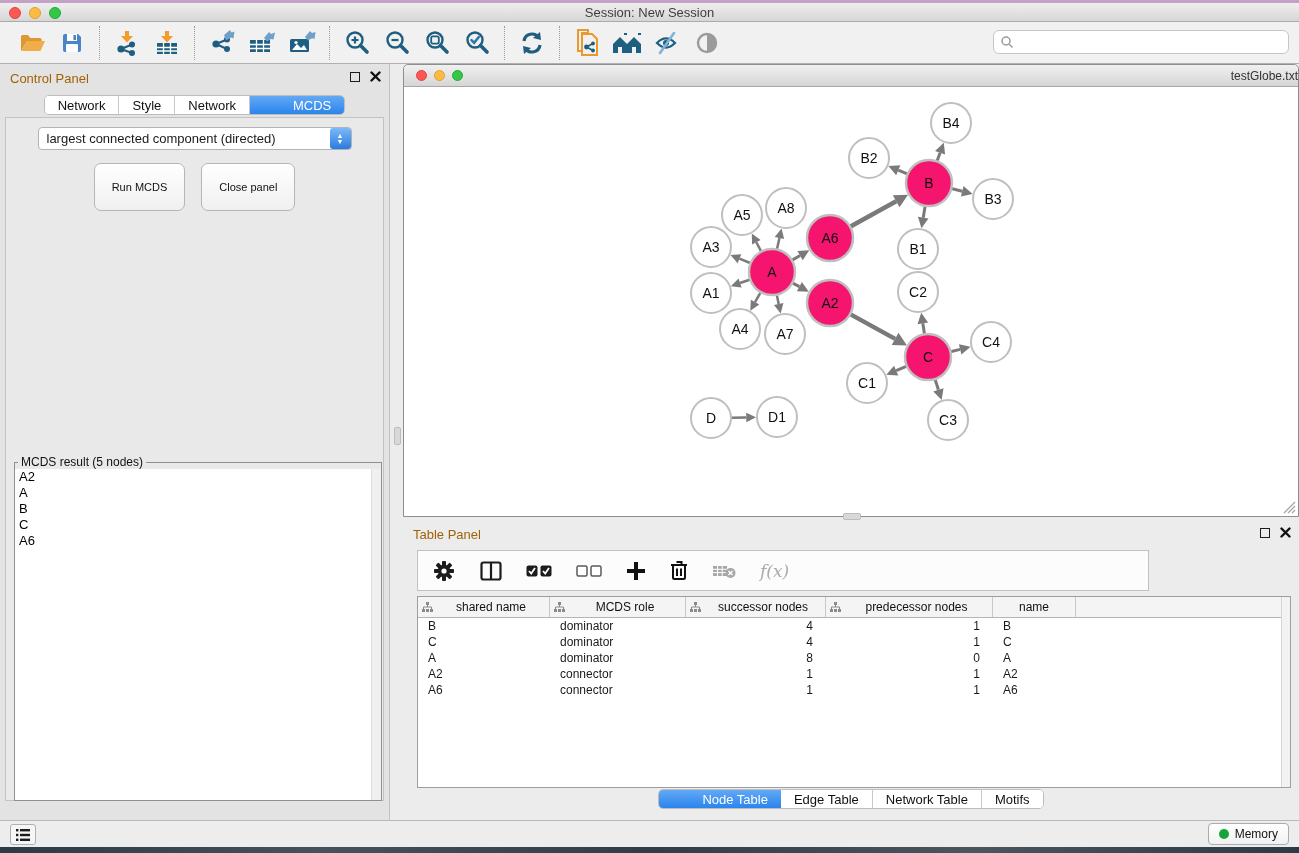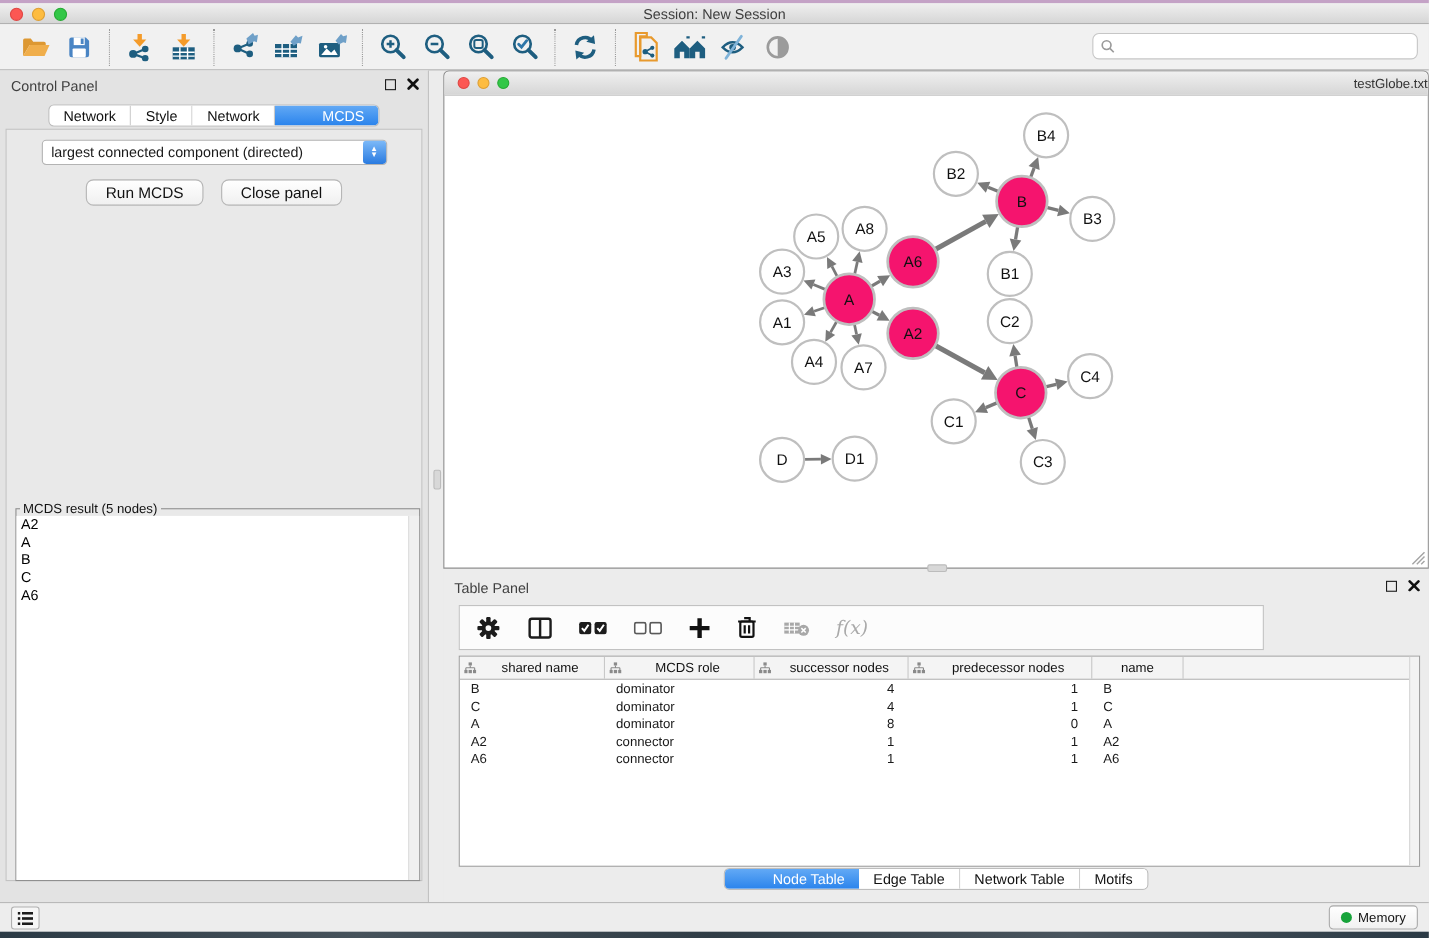--- a/index.html
+++ b/index.html
@@ -22,38 +22,38 @@
   #toolbar { left:0; top:22px; width:1299px; height:42px; background:#F1F1F1;
     border-bottom:1px solid #AFAFAF; display:flex; align-items:center; padding-left:12px; }
   .tbtn { width:40px; height:36px; display:flex; align-items:center; justify-content:center; }
   .tsep { width:1px; height:34px; border-left:1px dotted #9A9A9A; margin:0 7px; }
   #search-box { position:absolute; right:10px; top:30px; width:296px; height:24px; background:#fff;
     border:1px solid #C6C6C6; border-radius:6px; display:flex; align-items:center; padding:0 6px; }
   #search-box input { border:none; outline:none; flex:1; font-size:12px; font-family:"Liberation Sans",sans-serif; background:transparent; }
 
   
   #control-panel { left:0; top:64px; width:390px; height:756px; background:#E3E3E3; border-right:1px solid #C2C2C2; }
-  .panel-title { position:absolute; left:10px; top:7px; font-size:13px; color:#404040; }
+  .panel-title { position:absolute; left:10px; top:7px; font-size:13px; color:#a16207; }
   .panel-btns { position:absolute; right:8px; top:7px; display:flex; gap:10px; align-items:center; }
   .float-box { width:10px; height:10px; border:1.6px solid #1c1c1c; display:inline-block; }
   #cp-tabs { position:absolute; top:31px; left:0; width:100%; display:flex; justify-content:center; }
   .segmented { display:inline-flex; border:1px solid #BDBDBD; border-radius:5px; overflow:hidden; background:#fff; height:20px; }
   .seg-tab { padding:0 13px; font-size:13px; line-height:20px; background:#fff; border-right:1px solid #C9C9C9; color:#111; }
   .seg-tab:last-child { border-right:none; }
   .seg-tab.active { background:linear-gradient(#62A9F5,#2B84EC); color:#fff; border-right:none;padding-left:43px; }
   #cp-inner { position:absolute; left:5px; top:53px; width:379px; height:684px; background:#E9E9E9; border:1px solid #C3C3C3; }
   #opt-label { margin-top:16px; text-align:center; font-size:13px; color:#111; }
   #criterion-combo { margin:9px auto 0; width:314px; height:23px; background:#fff; border:1px solid #B3B3B3;
     border-radius:4px; display:flex; align-items:center; }
   #criterion-combo .val { flex:1; font-size:13px; padding-left:8px; white-space:nowrap; overflow:hidden; }
   #criterion-combo .spin { width:21px; height:21px; border-radius:3px; background:linear-gradient(#7CB9F8,#2A7BE0);
     display:flex; flex-direction:column; align-items:center; justify-content:center; color:#fff; font-size:7px; line-height:6px; }
   #cp-buttons { margin-top:13px; display:flex; justify-content:center; gap:16px; }
   .push-btn { background:linear-gradient(#FFFFFF,#F0F0F0); border:1px solid #B6B6B6; border-radius:7px;
-    font-size:14px; padding:3px 17px; color:#111; font-family:"Liberation Sans",sans-serif; }
+    font-size:11px; padding:17px 17px; color:#111; font-family:"Liberation Sans",sans-serif; }
   #result-box { position:absolute; left:14px; top:391px; width:368px; height:346px; border:1px solid #8F8F8F; }
   #result-box legend { font-size:12px; padding:0 3px; margin-left:3px; color:#111; }
   #result-list { position:relative; width:100%; height:100%; background:#fff; overflow:hidden; }
   .result-item { font-size:13px; line-height:16px; padding-left:4px; color:#000; }
   #result-scroll { position:absolute; right:0; top:0; width:10px; height:100%; background:#F0F0F0; border-left:1px solid #DDD; }
 
   
   #net-window { left:403px; top:64px; width:896px; height:453px; background:#fff; border:1px solid #8E8E8E;
     border-radius:5px 5px 0 0; }
   #net-titlebar { position:absolute; left:0; top:0; width:100%; height:22px;

